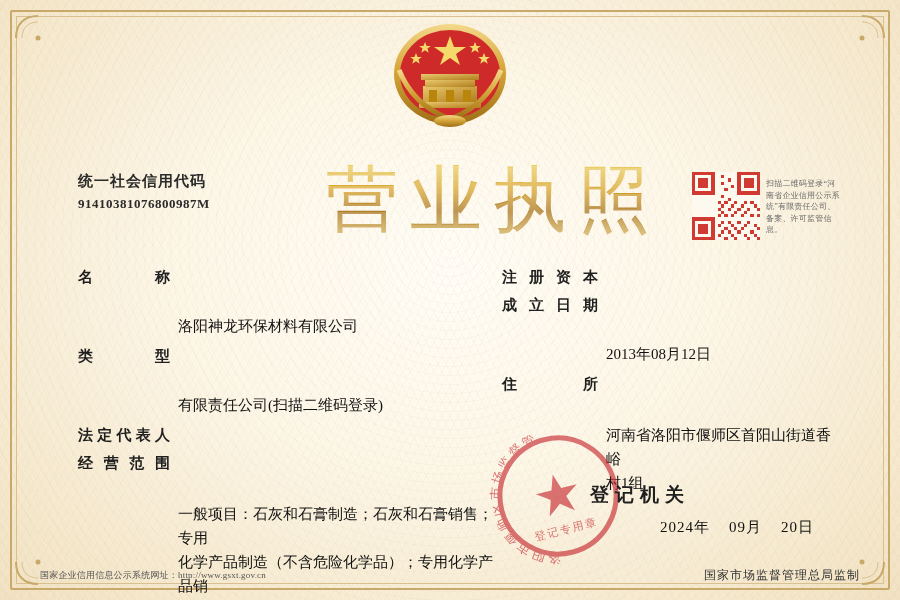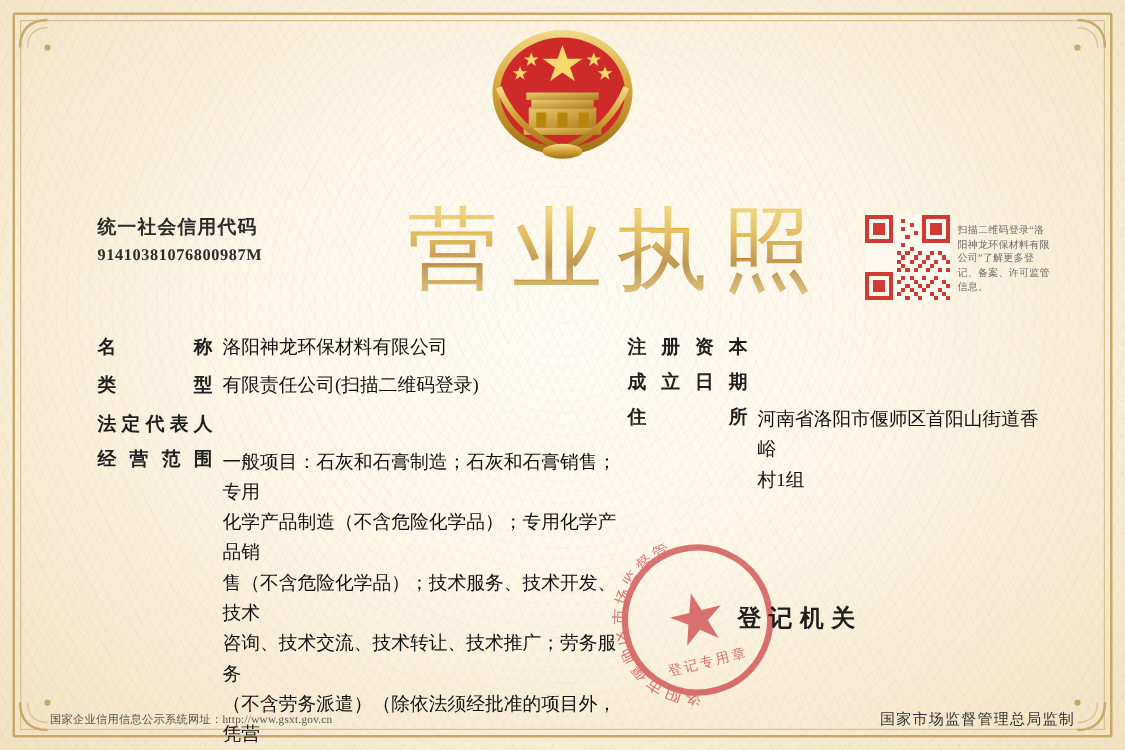--- a/index.html
+++ b/index.html
@@ -149,20 +149,21 @@
     justify-content: space-between;
     font-weight: 600;
   }
   .lbl span { display: inline-block; }
   .val {
     flex: 1 1 auto;
     font-size: 15px;
     color: #111;
     line-height: 1.45;
     padding-left: 8px;
+    margin-top: 48px;
   }
   .val-scope {
     font-size: 15px;
     line-height: 1.62;
     letter-spacing: 0px;
     white-space: pre-line;
   }
   .row-right .lbl { width: 96px; }
 
   
@@ -367,21 +368,21 @@
           <rect x="12" y="19" width="1" height="1"></rect>
         <rect x="16" y="19" width="1" height="1"></rect>
           <rect x="19" y="19" width="1" height="1"></rect>
         <rect x="10" y="20" width="1" height="1"></rect>
           <rect x="13" y="20" width="1" height="1"></rect>
         <rect x="17" y="20" width="1" height="1"></rect>
           <rect x="20" y="20" width="1" height="1"></rect>
       </g>
     </svg>
   </div>
-  <div class="qr-note">扫描二维码登录“洛阳神龙环保材料有限公司”了解更多登记、备案、许可监管信息。</div>
+  <div class="qr-note">扫描二维码登录“河南省企业信用公示系统”有限责任公司、备案、许可监管信息。</div>
 
   <div class="fields-left">
     <div class="row">
       <div class="lbl">
           <span>名</span>
           <span>称</span>
         </div>
       <div class="val">洛阳神龙环保材料有限公司</div>
     </div>
     <div class="row">
@@ -428,20 +429,21 @@
           <span>本</span>
         </div>
     </div>
     <div class="row row-right">
       <div class="lbl">
           <span>成</span>
           <span>立</span>
           <span>日</span>
           <span>期</span>
         </div>
+      <div class="val">2013年08月12日</div>
     </div>
     <div class="row row-right">
       <div class="lbl">
           <span>住</span>
           <span>所</span>
         </div>
       <div class="val val-scope">河南省洛阳市偃师区首阳山街道香峪
 村1组</div>
     </div>
   </div>
@@ -452,16 +454,23 @@
       <polygon points="66,44 71,59 87,59 74,68 79,84 66,74 53,84 58,68 45,59 61,59" fill="#c4222a"></polygon>
       <path id="sealpath" d="M66,124 A58,58 0 1,1 66,8" fill="none"></path>
       <text fill="#c4222a" font-size="13" font-family="'Liberation Serif',serif" letter-spacing="2">
         <textPath href="#sealpath" startOffset="6%">洛阳市偃师区市场监督管理局</textPath>
       </text>
       <text x="66" y="104" fill="#c4222a" font-size="11" text-anchor="middle" font-family="'Liberation Serif',serif" letter-spacing="2">登记专用章</text>
     </svg>
   </div>
 
   <div class="registry">登记机关</div>
+  <div class="issue-date">
+    <span class="num">2024年</span>
+    &nbsp;&nbsp;
+    <span class="num">09月</span>
+    &nbsp;&nbsp;
+    <span class="num">20日</span>
+  </div>
 
   <div class="footer-left">国家企业信用信息公示系统网址：http://www.gsxt.gov.cn</div>
   <div class="footer-right">国家市场监督管理总局监制</div>
 </div>
 
 </body></html>

